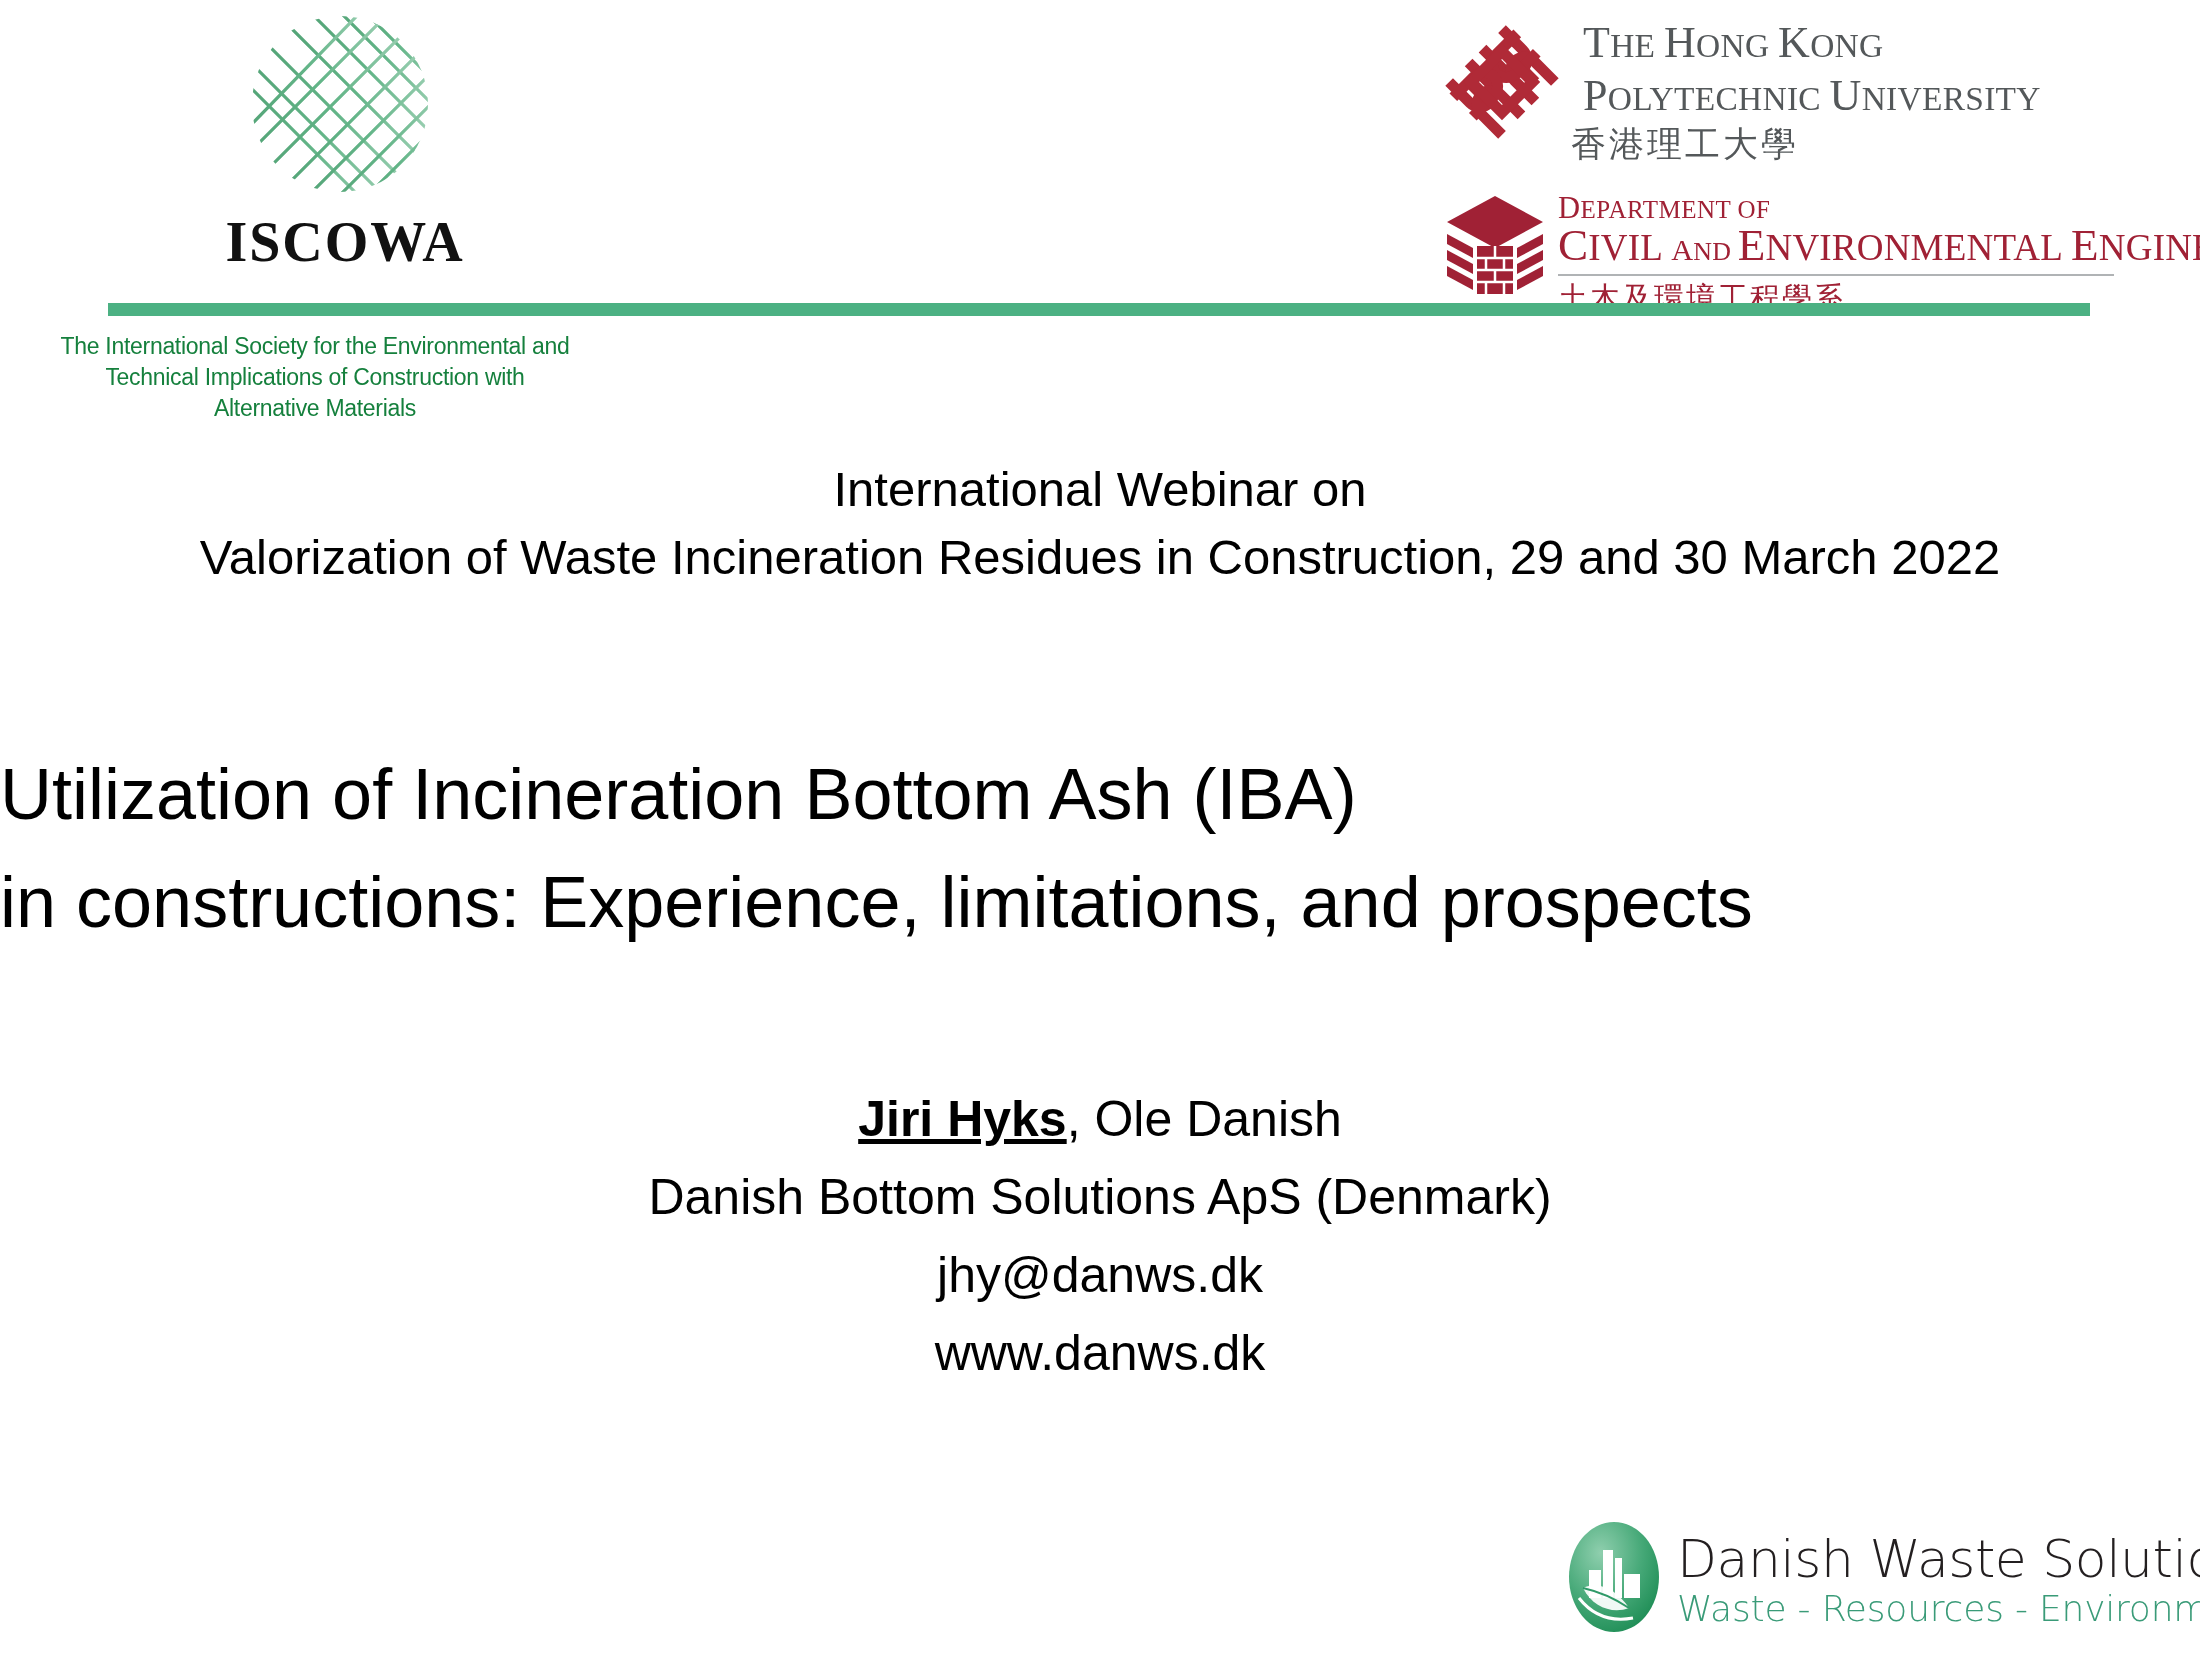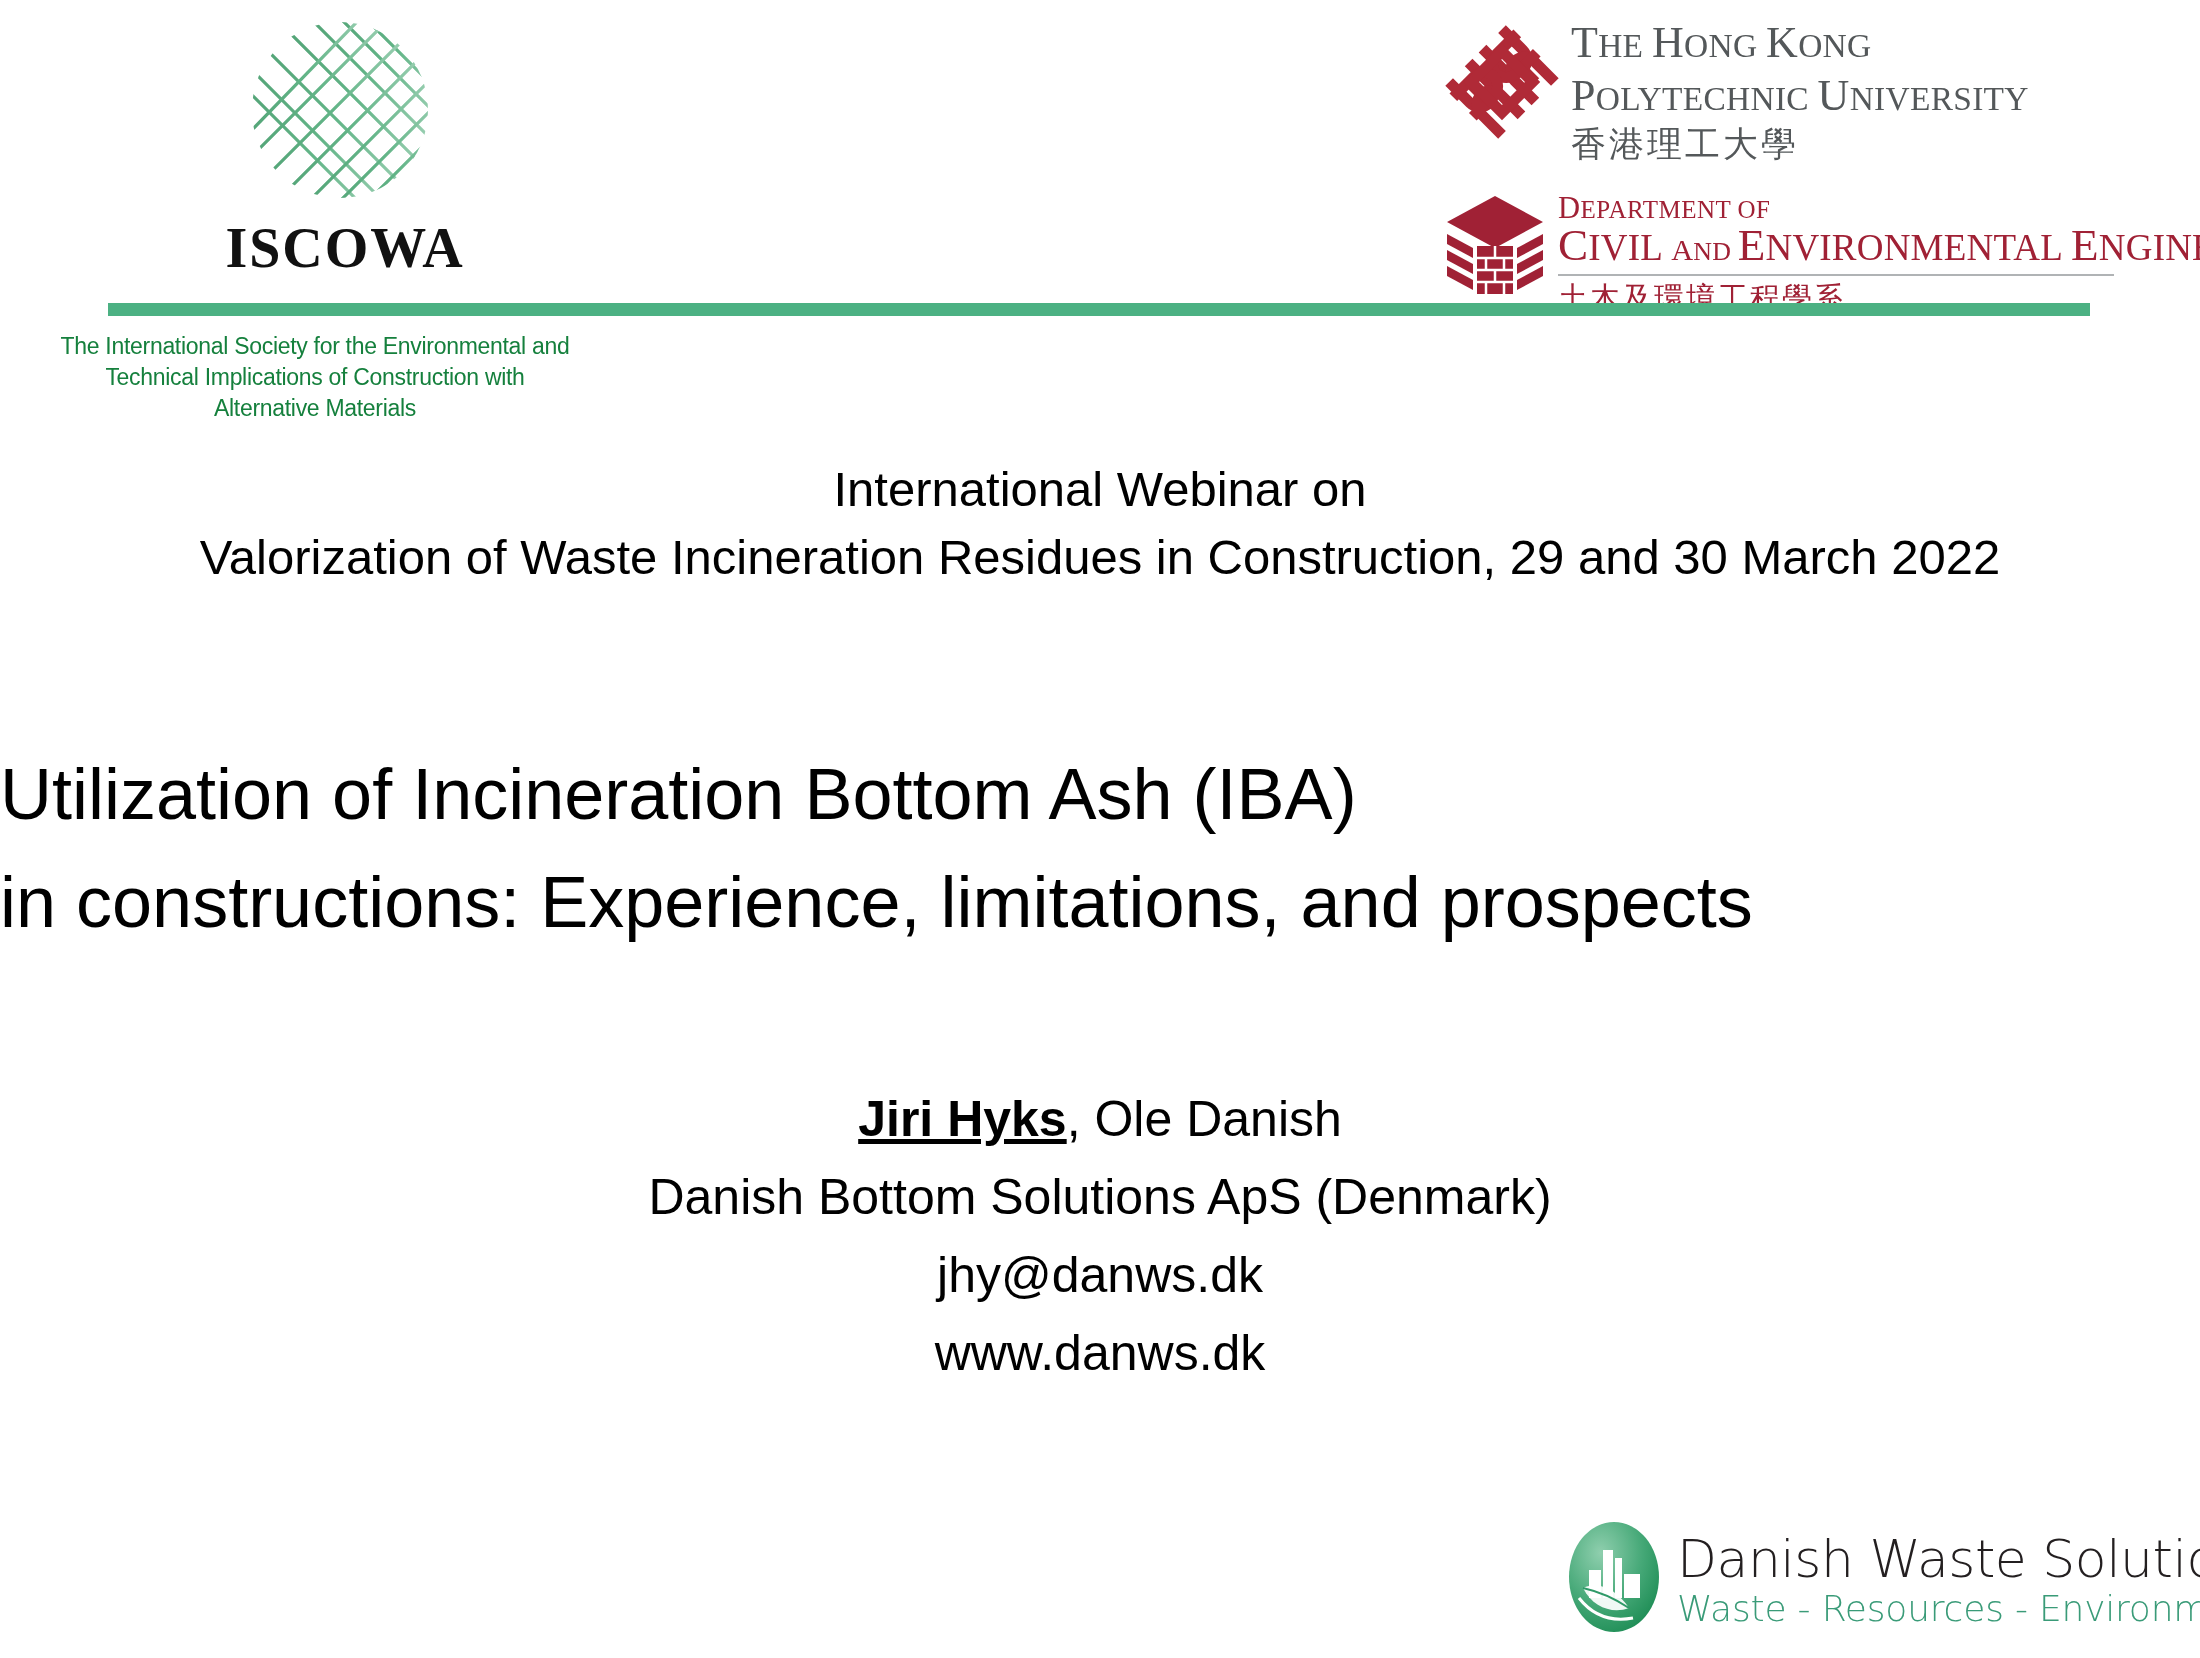--- a/index.html
+++ b/index.html
@@ -17,21 +17,21 @@
     width: 2200px;
     height: 1658px;
     background: #ffffff;
     overflow: hidden;
   }
 
   
   .iscowa-logo {
     position: absolute;
     left: 245px;
-    top: 18px;
+    top: 12px;
     width: 200px;
     height: 200px;
   }
   .iscowa-mesh {
     position: absolute;
     left: 0;
     top: 0;
     width: 190px;
     height: 190px;
   }
@@ -91,20 +91,21 @@
   }
   .polyu-text {
     position: absolute;
     left: 128px;
     top: 0px;
   }
   .polyu-line1, .polyu-line2 {
     font-family: "Liberation Serif", serif;
     color: #54585a;
     white-space: nowrap;
+    margin-left: 12px;
   }
   .polyu-line1 {
     font-size: 44px;
     line-height: 50px;
     letter-spacing: 0.3px;
   }
   .polyu-line2 {
     font-size: 44px;
     line-height: 50px;
     letter-spacing: 0.3px;

